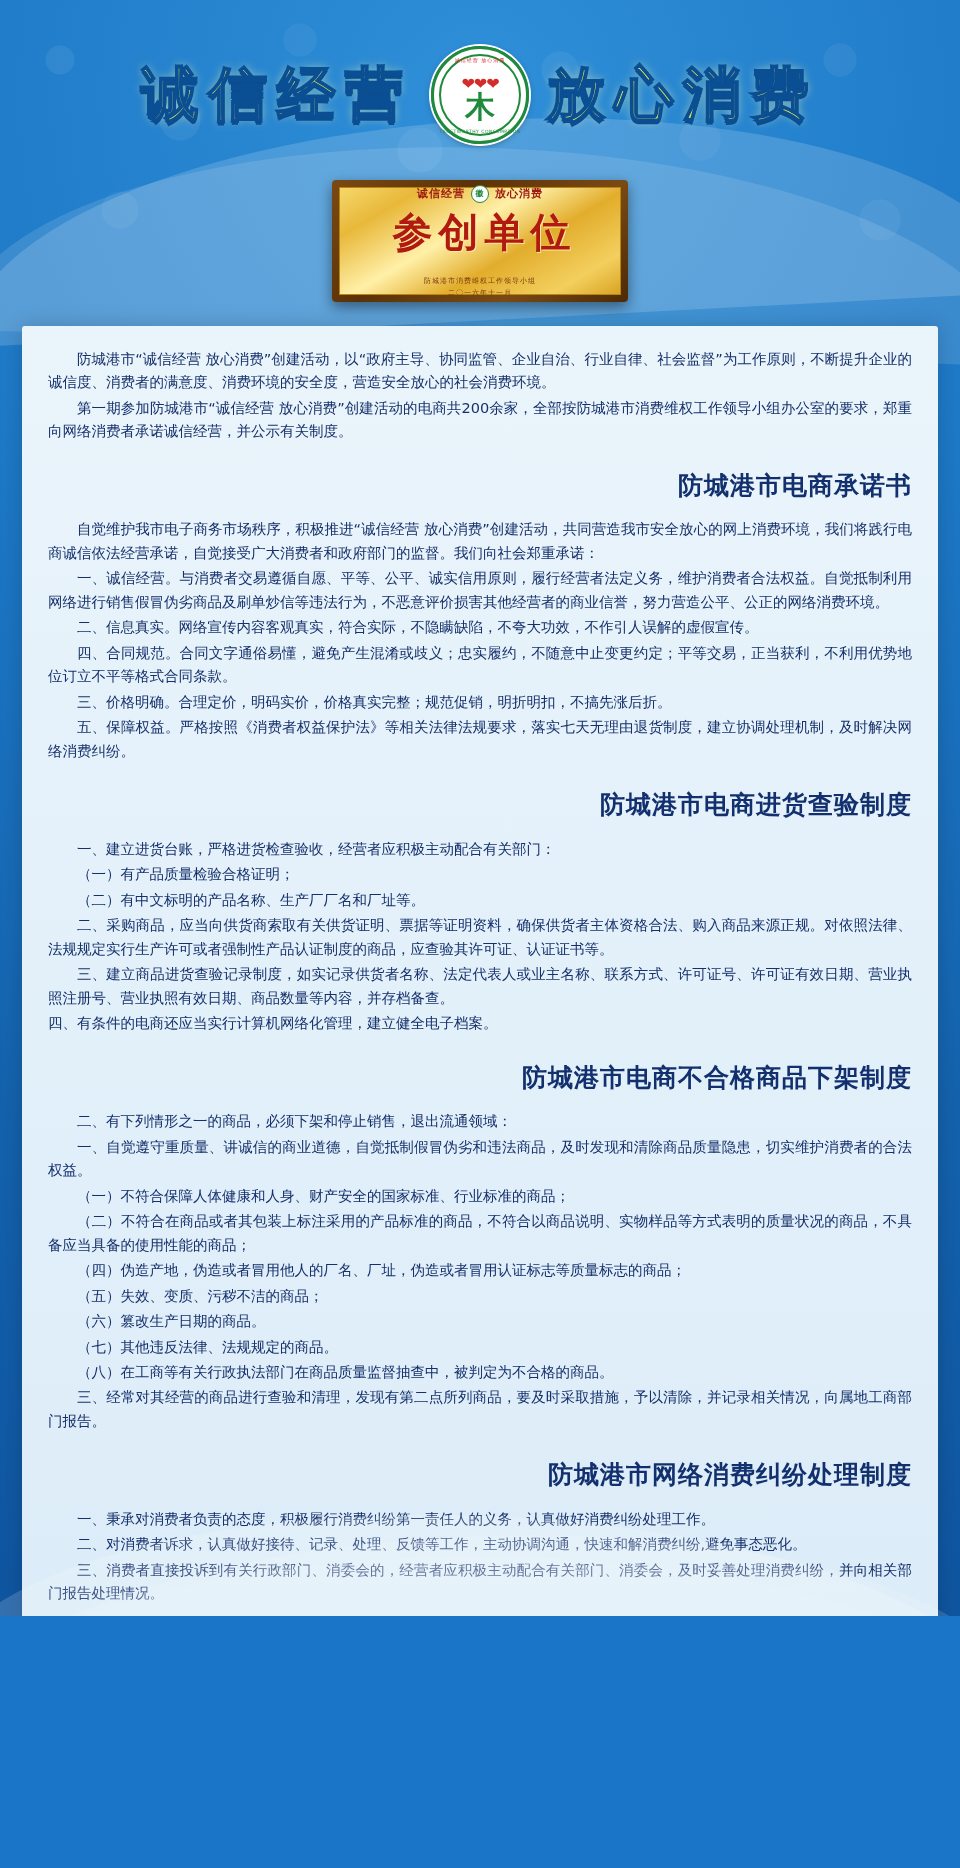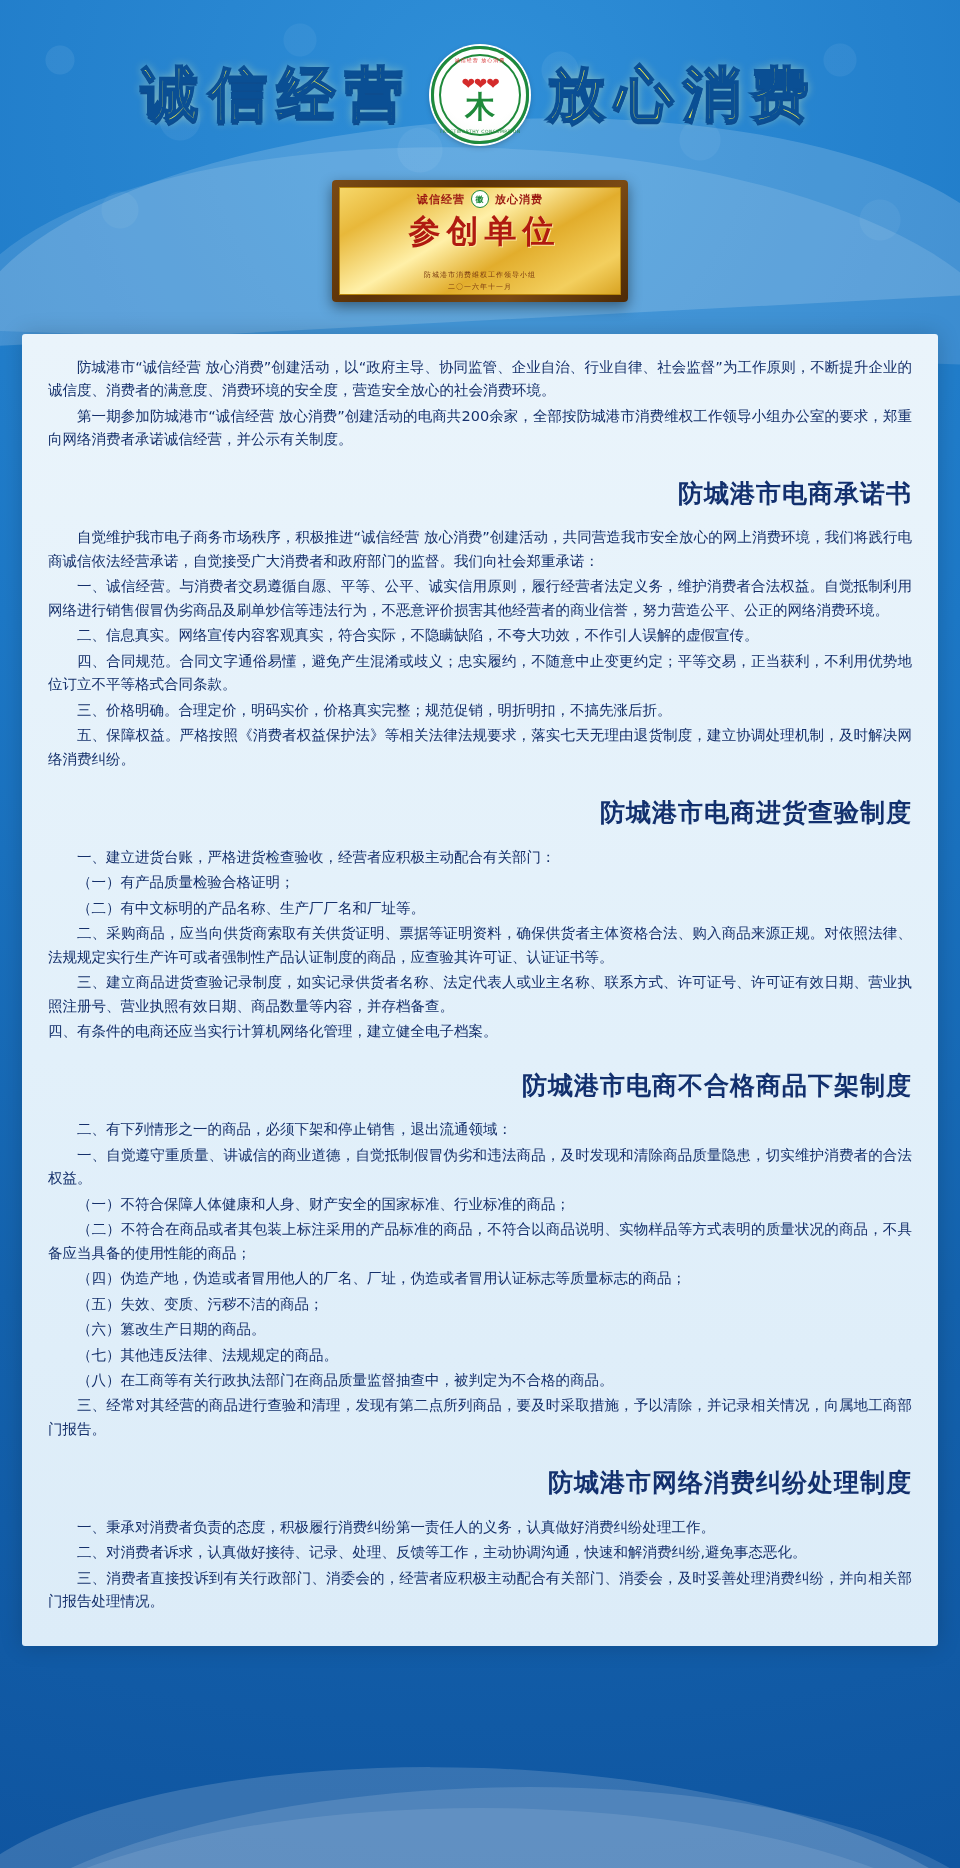--- a/index.html
+++ b/index.html
@@ -4,21 +4,21 @@
 <style>
   html,body{margin:0;padding:0;}
   body{
     width:960px;height:1868px;
     font-family:"DejaVu Sans","Liberation Sans",sans-serif;
     background:#1a74c8;
     overflow:hidden;
   }
   .poster{
     position:relative;
-    width:960px;height:1868px;
+    width:960px;height:1616px;
     background:
       radial-gradient(circle at 50% 6%, #2f8fd8 0%, #1d78c6 38%, #1462ad 70%, #0f55a0 100%);
     overflow:hidden;
   }
   
   .pattern{
     position:absolute;left:0;top:0;width:960px;height:300px;
     background-image:
       radial-gradient(circle at 60px 60px, rgba(255,255,255,.07) 0 14px, transparent 15px),
       radial-gradient(circle at 180px 120px, rgba(255,255,255,.06) 0 20px, transparent 21px),
@@ -106,34 +106,34 @@
   .plaque-top{
     display:flex;align-items:center;gap:6px;
     font-size:11px;color:#9c1a12;font-weight:bold;letter-spacing:1px;
   }
   .plaque-seal{
     width:16px;height:16px;border-radius:50%;border:1px solid #1f8a3b;
     background:#fff;display:flex;align-items:center;justify-content:center;
     font-size:8px;color:#1f8a3b;
   }
   .plaque-main{
-    font-size:32px;font-weight:bold;color:#b01a10;letter-spacing:6px;
+    font-size:40px;font-weight:bold;color:#b01a10;letter-spacing:6px;
     text-shadow:1px 1px 0 #fde9a0;
     margin-left:9px;
   }
   .plaque-sub{
     font-size:7px;color:#7a3a10;letter-spacing:1px;margin-top:14px;
   }
   .plaque-date{
     font-size:7px;color:#7a3a10;letter-spacing:1px;
   }
 
   .content{
     position:relative;
-    margin:32px 22px 0;
+    margin:24px 22px 0;
     width:916px;
     box-sizing:border-box;
     background:linear-gradient(180deg,#eaf4fb 0%,#e2f0fa 55%,#dcecf8 100%);
     border-radius:3px;
     padding:22px 26px 30px;
     color:#15306b;
     font-size:14.5px;
     line-height:1.62;
     box-shadow:0 0 22px rgba(0,0,0,.18);
   }

